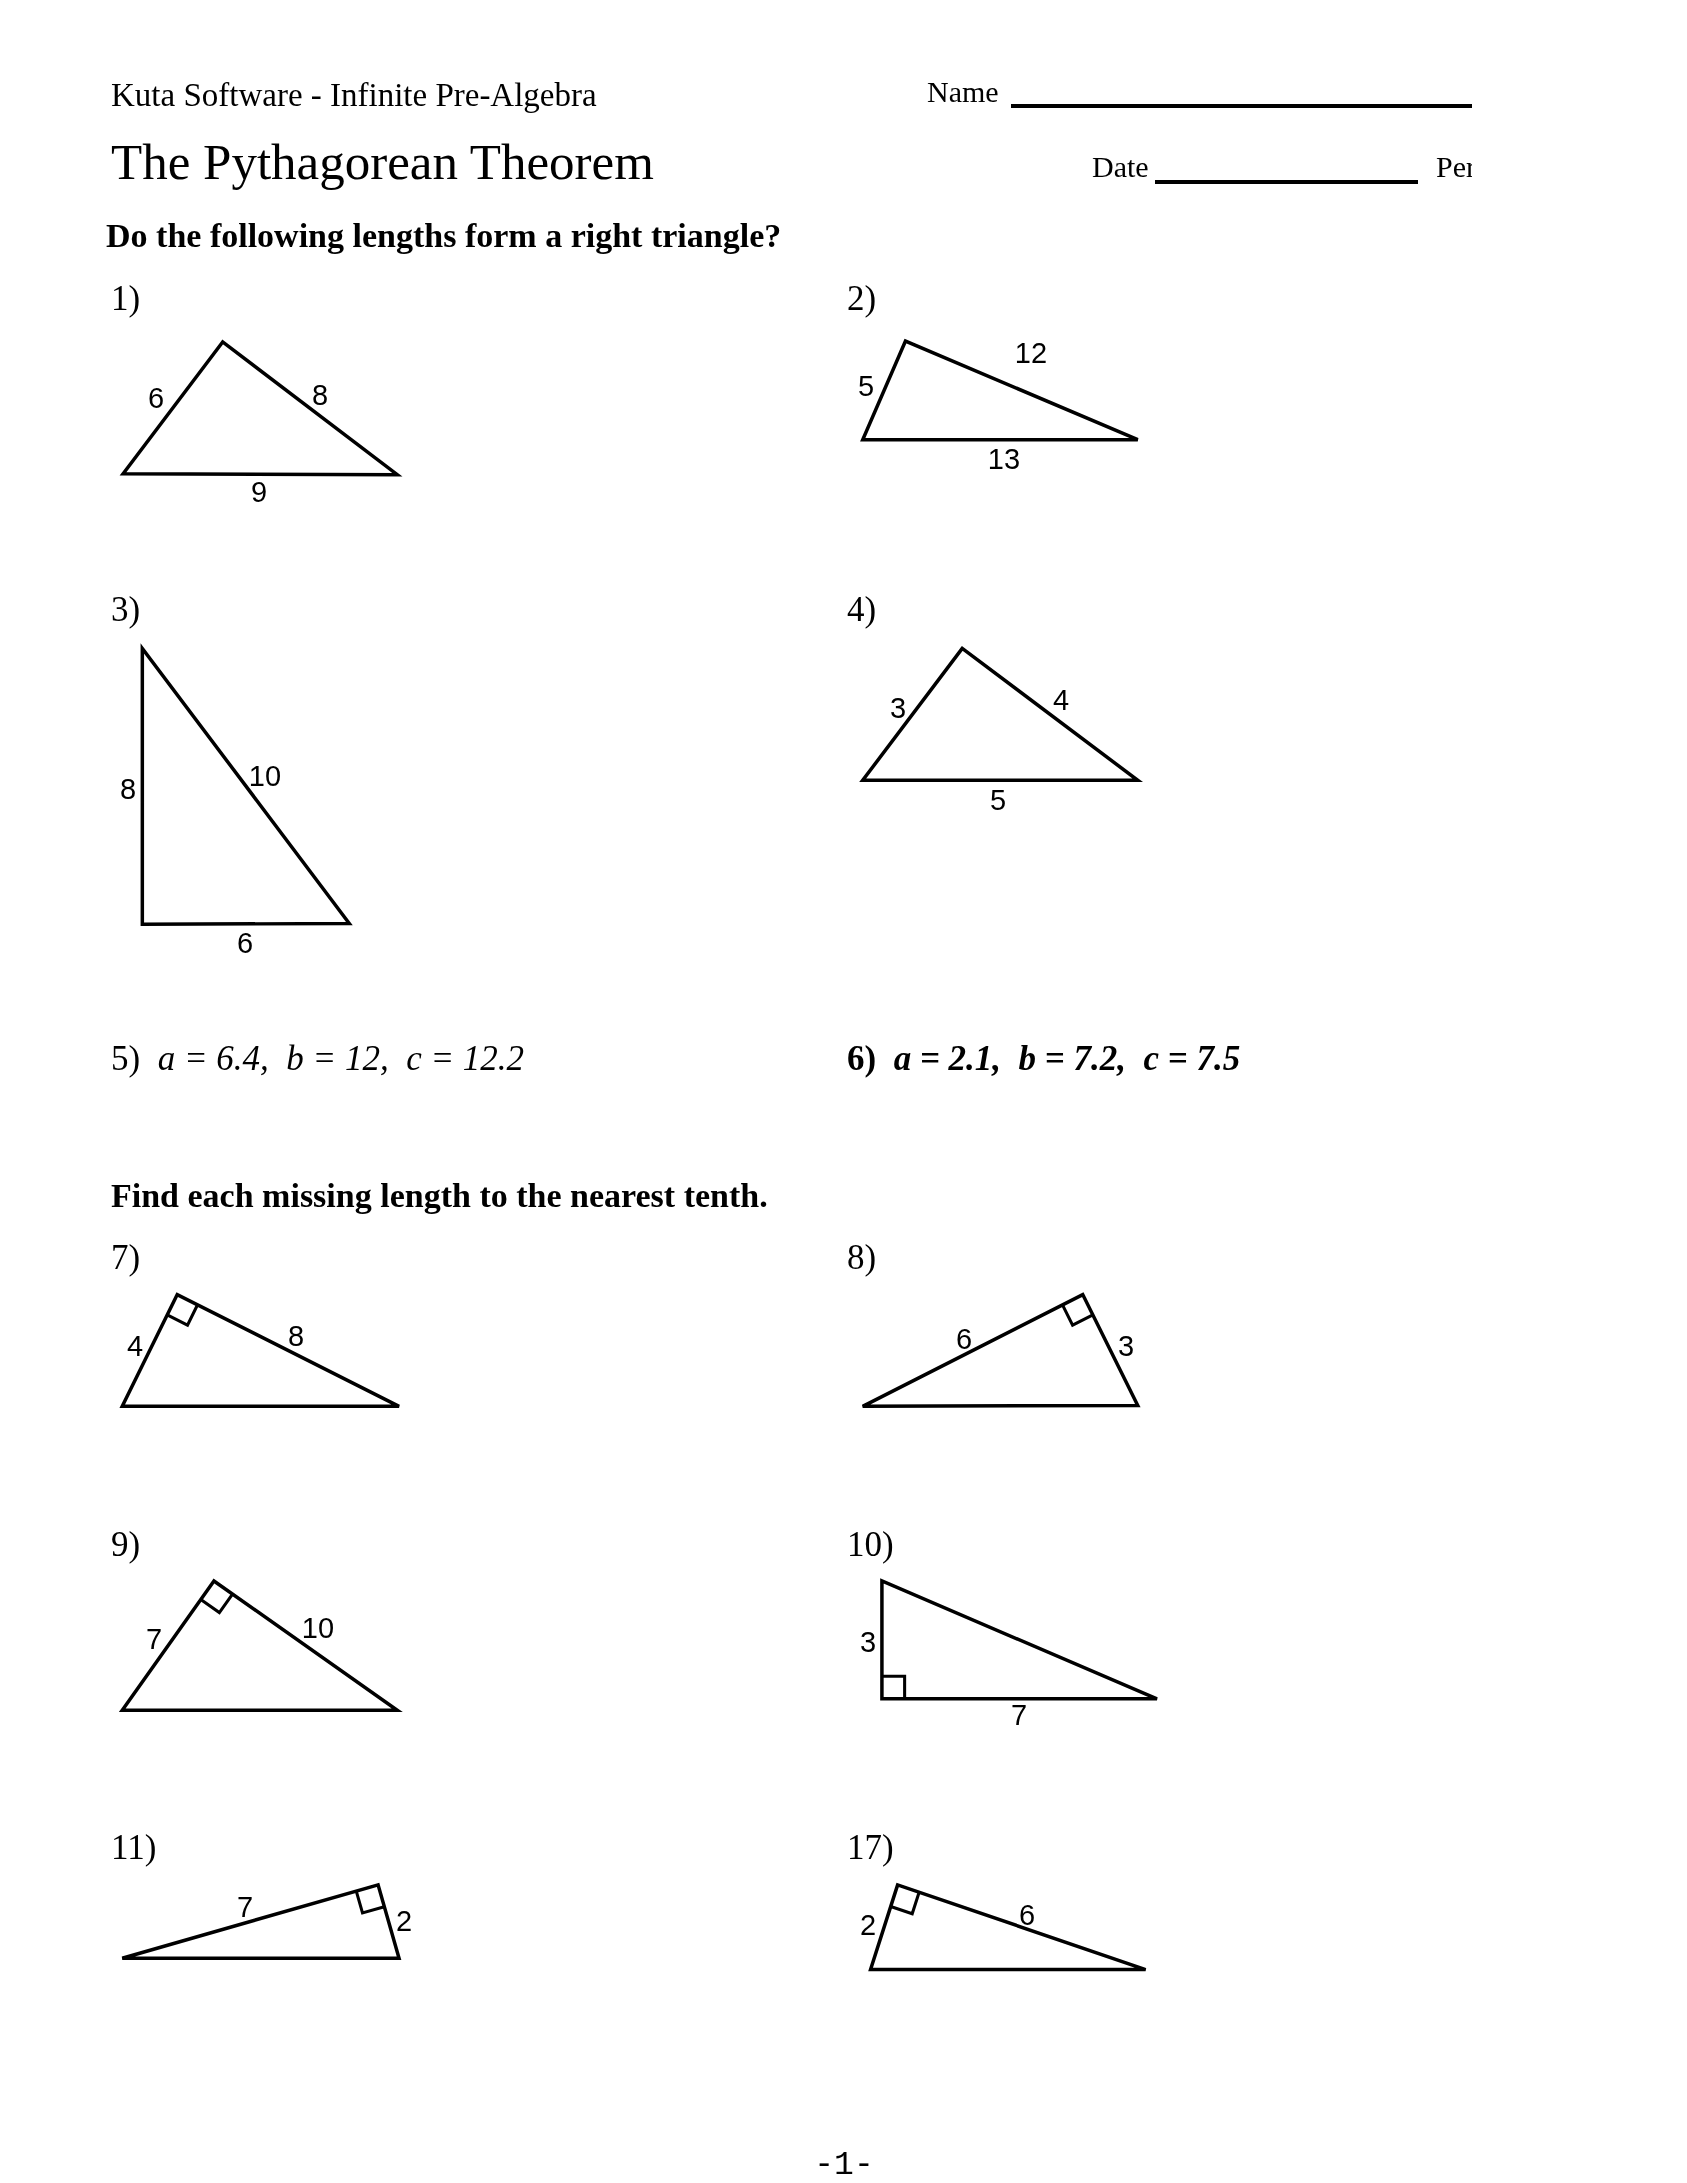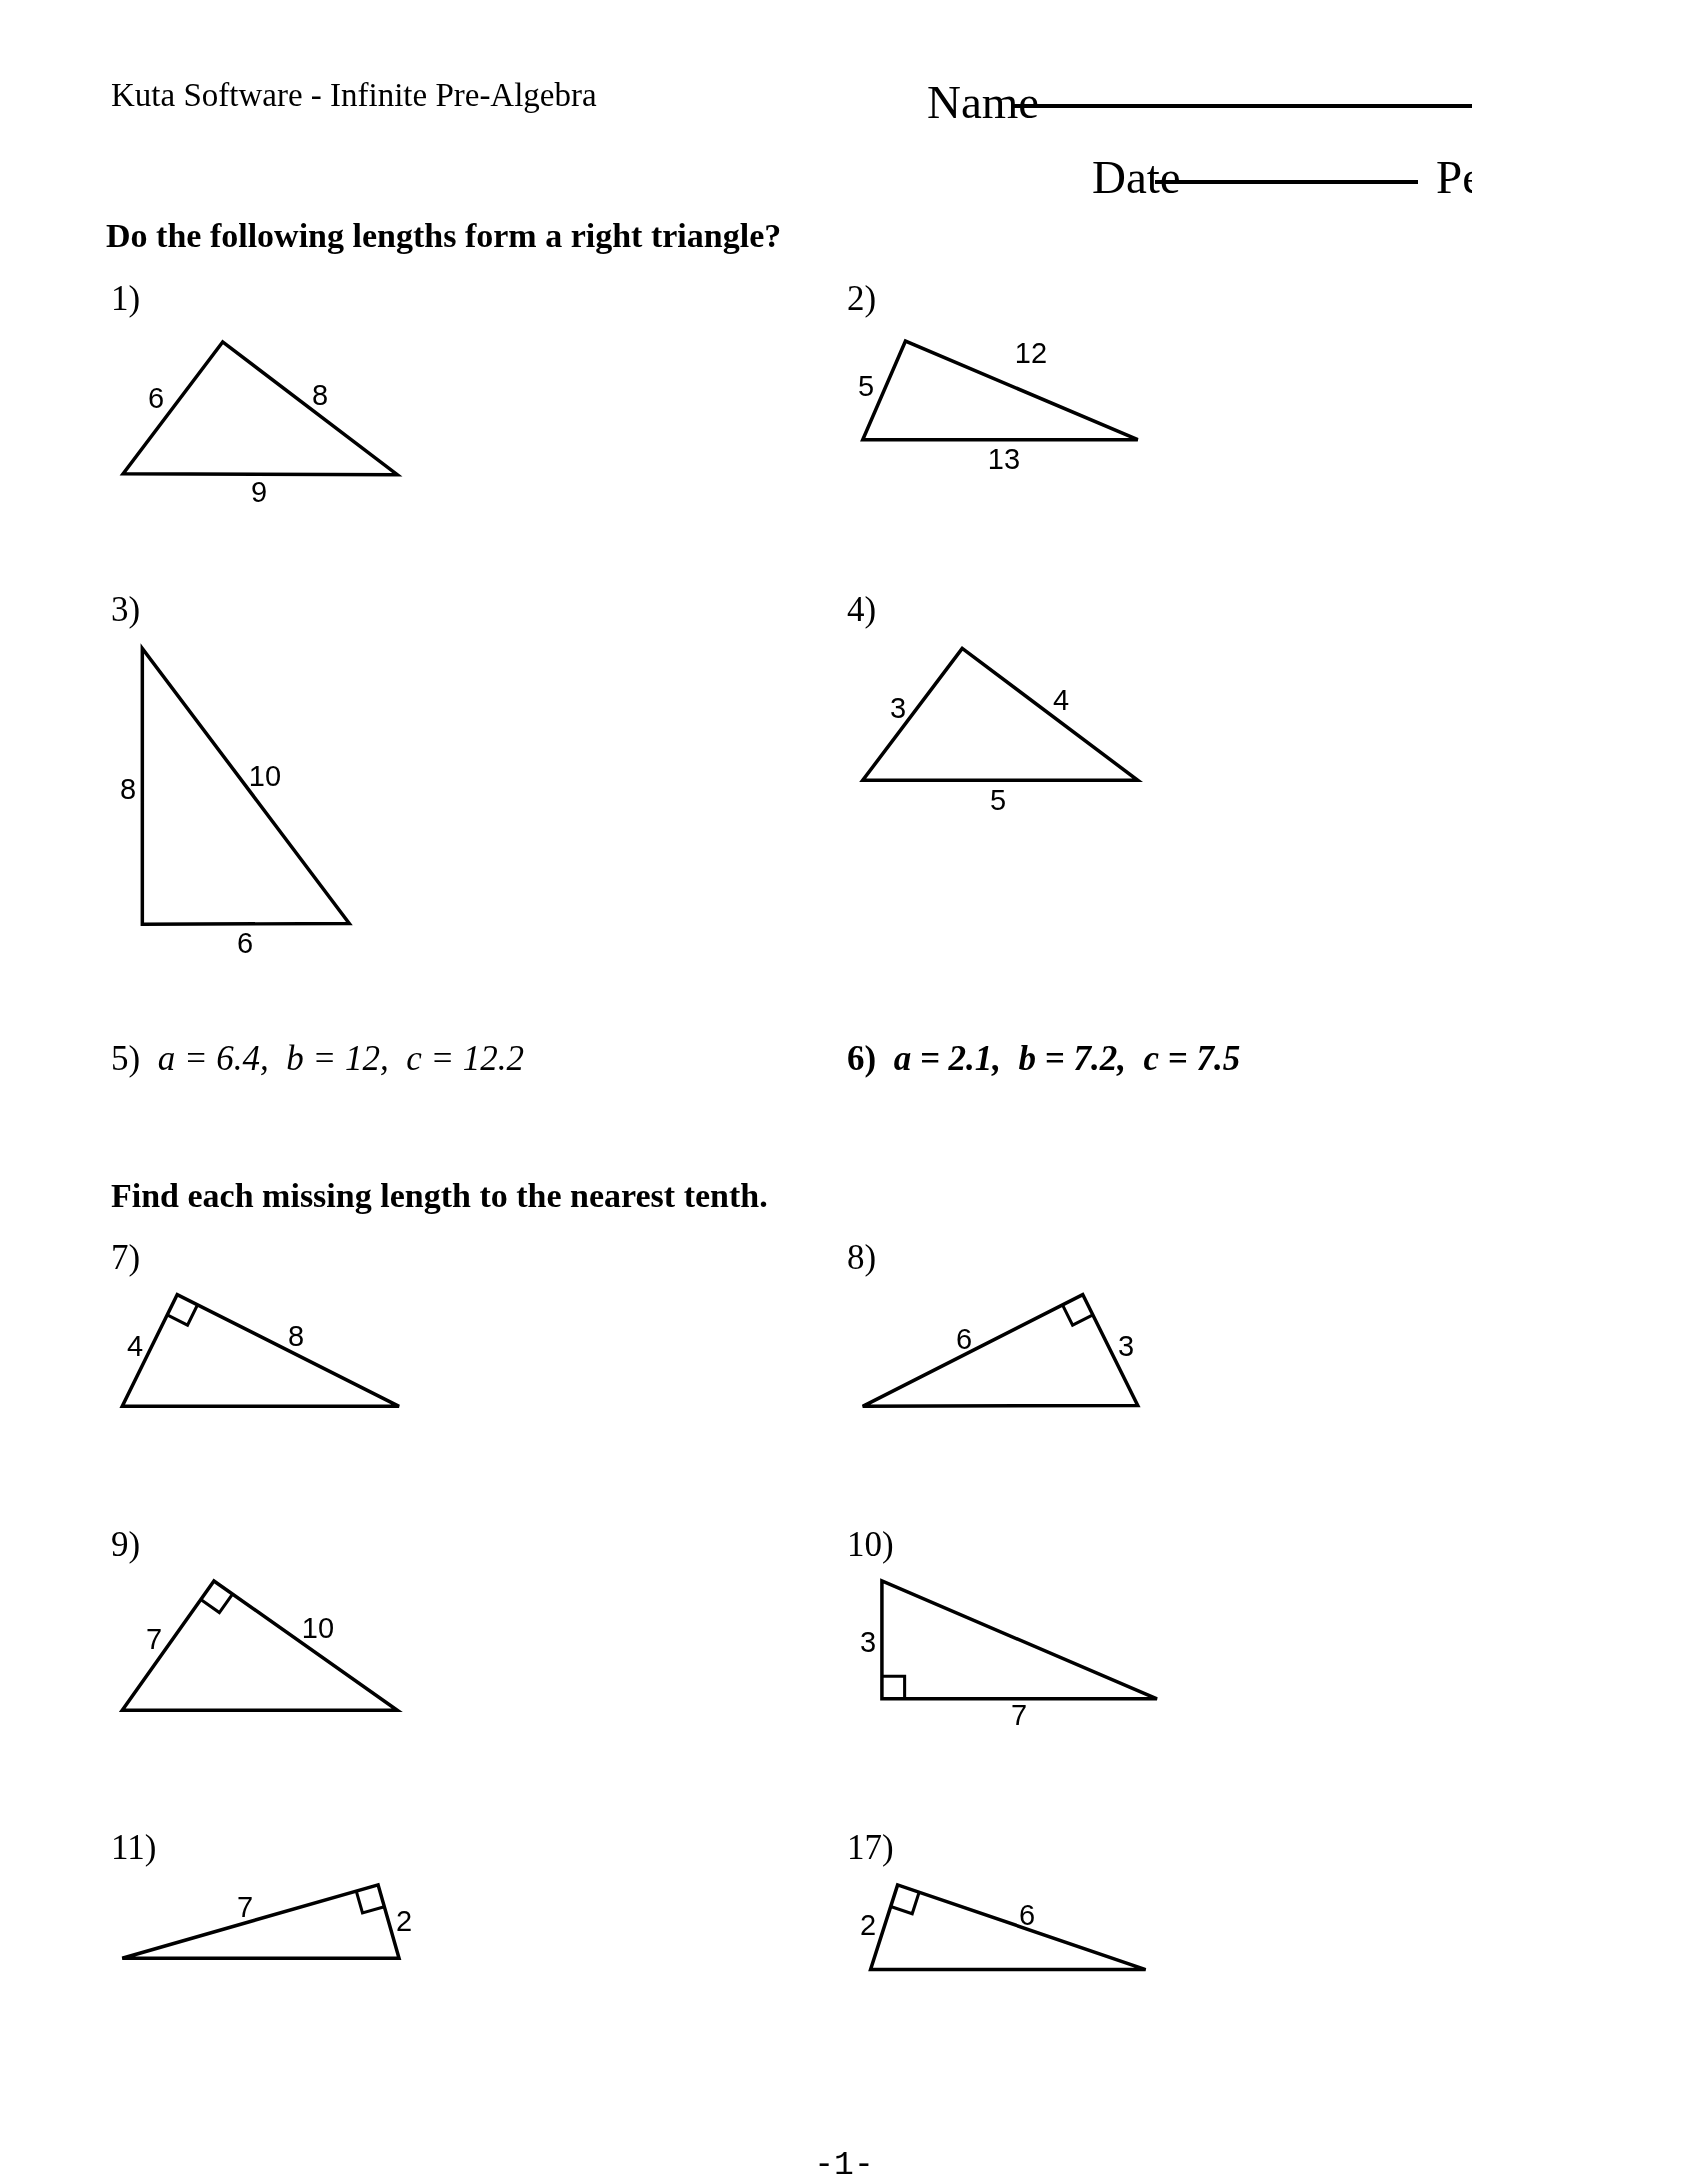--- a/index.html
+++ b/index.html
@@ -11,21 +11,21 @@
     color:#000000;
     font-family:"Liberation Serif", serif;
     overflow:hidden;
   }
   .abs { position:absolute; }
   #fig-svg { position:absolute; left:0; top:0; width:1687px; height:2184px; }
   .tri { fill:none; stroke:#000; stroke-width:4; stroke-linejoin:miter; }
   .ra  { fill:none; stroke:#000; stroke-width:3.5; }
   .brand { left:111px; top:77px; font-size:33px; white-space:nowrap; }
   .title { left:111px; top:133px; font-size:51px; white-space:nowrap; }
-  .field-label { font-size:47px; white-space:nowrap; }
+  .field-label { font-size:30px; white-space:nowrap; }
   .blank { position:absolute; border-bottom:4.4px solid #000; height:5.2px; }
   .sec { position:absolute; font-weight:bold; font-size:34px; white-space:nowrap; }
   .pnum {
     position:absolute; font-size:35px; line-height:1.05; white-space:nowrap;
   }
   .pbody { font-style:italic; white-space:pre; margin-left:17.5px; }
   .side-label {
     position:absolute; transform:translate(-50%,-50%);
     font-family:"Liberation Sans", sans-serif;
     font-size:29px; line-height:1; white-space:nowrap;
@@ -59,20 +59,21 @@
       <path d="M 408.0068253222069 2165.165278747217 L 415.1495746475387 2190.1649013858787 L 440.1427493253318 2182.9996226386615" class="ra"></path>
       <polygon points="1028,2158 997,2255 1312,2255" class="tri"></polygon>
       <path d="M 1020.0850957823033 2182.765990616664 L 1044.6895457790063 2191.1696231859605 L 1052.6044499967031 2166.4036325692964" class="ra"></path>
     </svg>
 
   <div class="abs brand">Kuta Software - Infinite Pre-Algebra</div>
 
   <div class="abs field-label" style="left:927px; top:75px;">Name</div>
   <div class="blank" style="left:1011px; top:103px; width:578px;"></div>
 
+  <div class="abs title">The Pythagorean Theorem</div>
 
   <div class="abs field-label" style="left:1092px; top:150px;">Date</div>
   <div class="blank" style="left:1155px; top:179px; width:263px;"></div>
 
   <div class="abs field-label" style="left:1436px; top:150px;">Period</div>
   <div class="blank" style="left:1521px; top:179px; width:68px;"></div>
 
   <div class="sec" style="left:106px; top:217px;">Do the following lengths form a right triangle?</div>
   <div class="sec" style="left:111px; top:1177px;">Find each missing length to the nearest tenth.</div>
 

